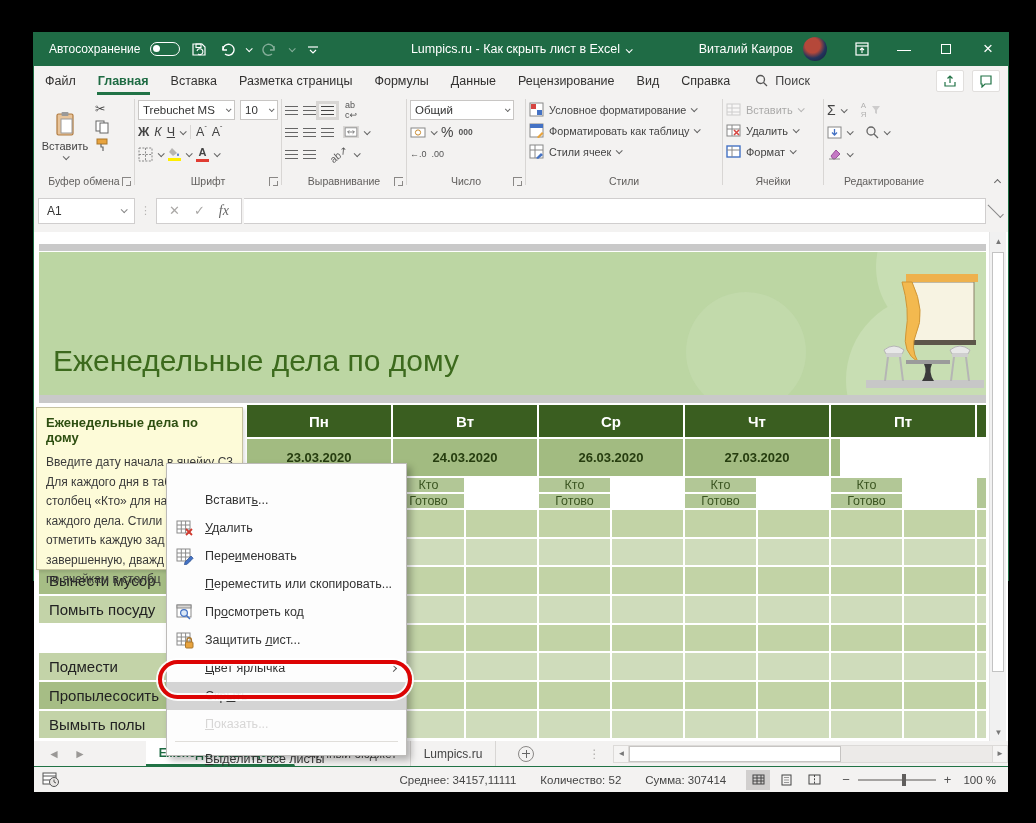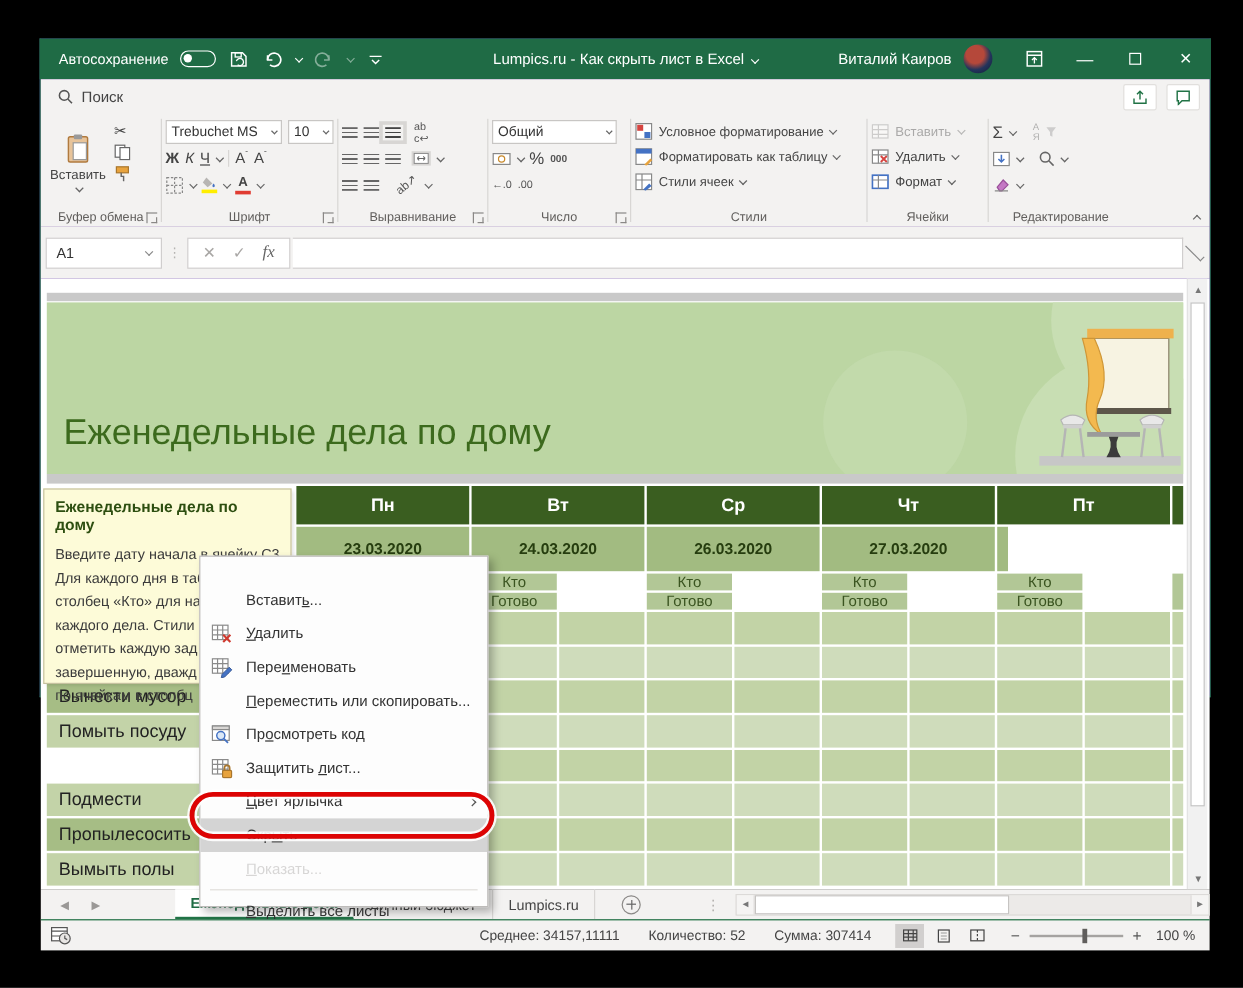--- a/index.html
+++ b/index.html
@@ -1,17 +1,17 @@
 <!DOCTYPE html>
 <html><head>
 <meta charset="utf-8">
 <style>
 *{margin:0;padding:0;box-sizing:border-box;}
 html,body{width:1036px;height:823px;background:#000;font-family:"Liberation Sans",sans-serif;overflow:hidden;}
-#window{position:absolute;left:33px;top:32px;width:976px;height:549px;background:#4c1d95;border:1px solid #1d6b42;border-top:none;}
+#window{position:absolute;left:33px;top:32px;width:976px;height:549px;background:#404040;border:1px solid #1d6b42;border-top:none;}
 
 
 .titlebar{position:absolute;left:-1px;top:0;width:976px;height:34px;background:#1f6b45;display:flex;align-items:center;color:#fff;font-size:12px;}
 .tb-left{display:flex;align-items:center;gap:10px;padding-left:16px;}
 .toggle{width:30px;height:14px;border:1.5px solid #fff;border-radius:8px;position:relative;}
 .toggle::after{content:"";position:absolute;left:2px;top:2px;width:7px;height:7px;border-radius:50%;background:#fff;}
 .tb-ic{width:18px;height:18px;display:flex;align-items:center;justify-content:center;}
 .tb-ic svg{display:block;}
 .dim{opacity:.45;}
 .tb-title{position:absolute;left:0;right:0;text-align:center;font-size:12.5px;pointer-events:none;}
@@ -179,20 +179,31 @@
       </span>
       <span class="winbtn">—</span>
       <span class="winbtn">
           <span class="maxbox"></span>
         </span>
       <span class="winbtn" style="font-size:17px;">×</span>
     </div>
   </div>
 
   <div class="tabrow">
+    <div id="rtabs" style="display:flex;height:100%;">
+        <div class="rtab">Файл</div>
+        <div class="rtab active">Главная</div>
+        <div class="rtab">Вставка</div>
+        <div class="rtab">Разметка страницы</div>
+        <div class="rtab">Формулы</div>
+        <div class="rtab">Данные</div>
+        <div class="rtab">Рецензирование</div>
+        <div class="rtab">Вид</div>
+        <div class="rtab">Справка</div>
+      </div>
     <div class="searchbox">
       <svg width="13" height="13" viewBox="0 0 13 13">
           <circle cx="5.5" cy="5.5" r="4" fill="none" stroke="#555" stroke-width="1.3"></circle>
           <path d="M8.5 8.5 L12 12" stroke="#555" stroke-width="1.3"></path>
         </svg>
       <span>Поиск</span>
     </div>
     <div class="tabrow-right">
       <span class="minibtn">
         <svg width="14" height="14" viewBox="0 0 14 14">

